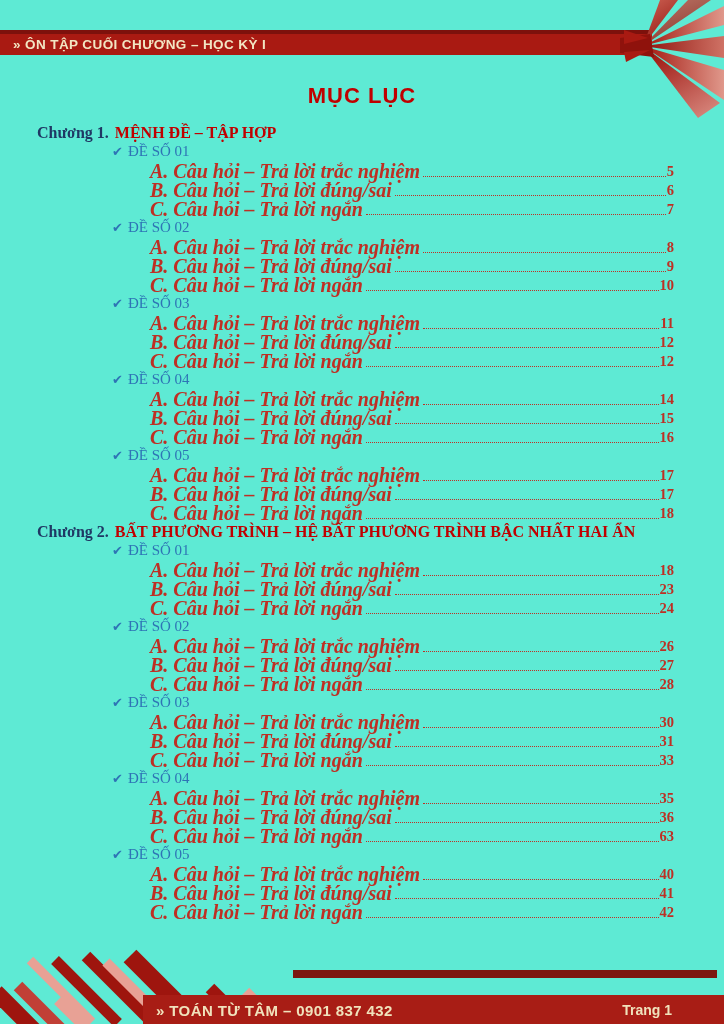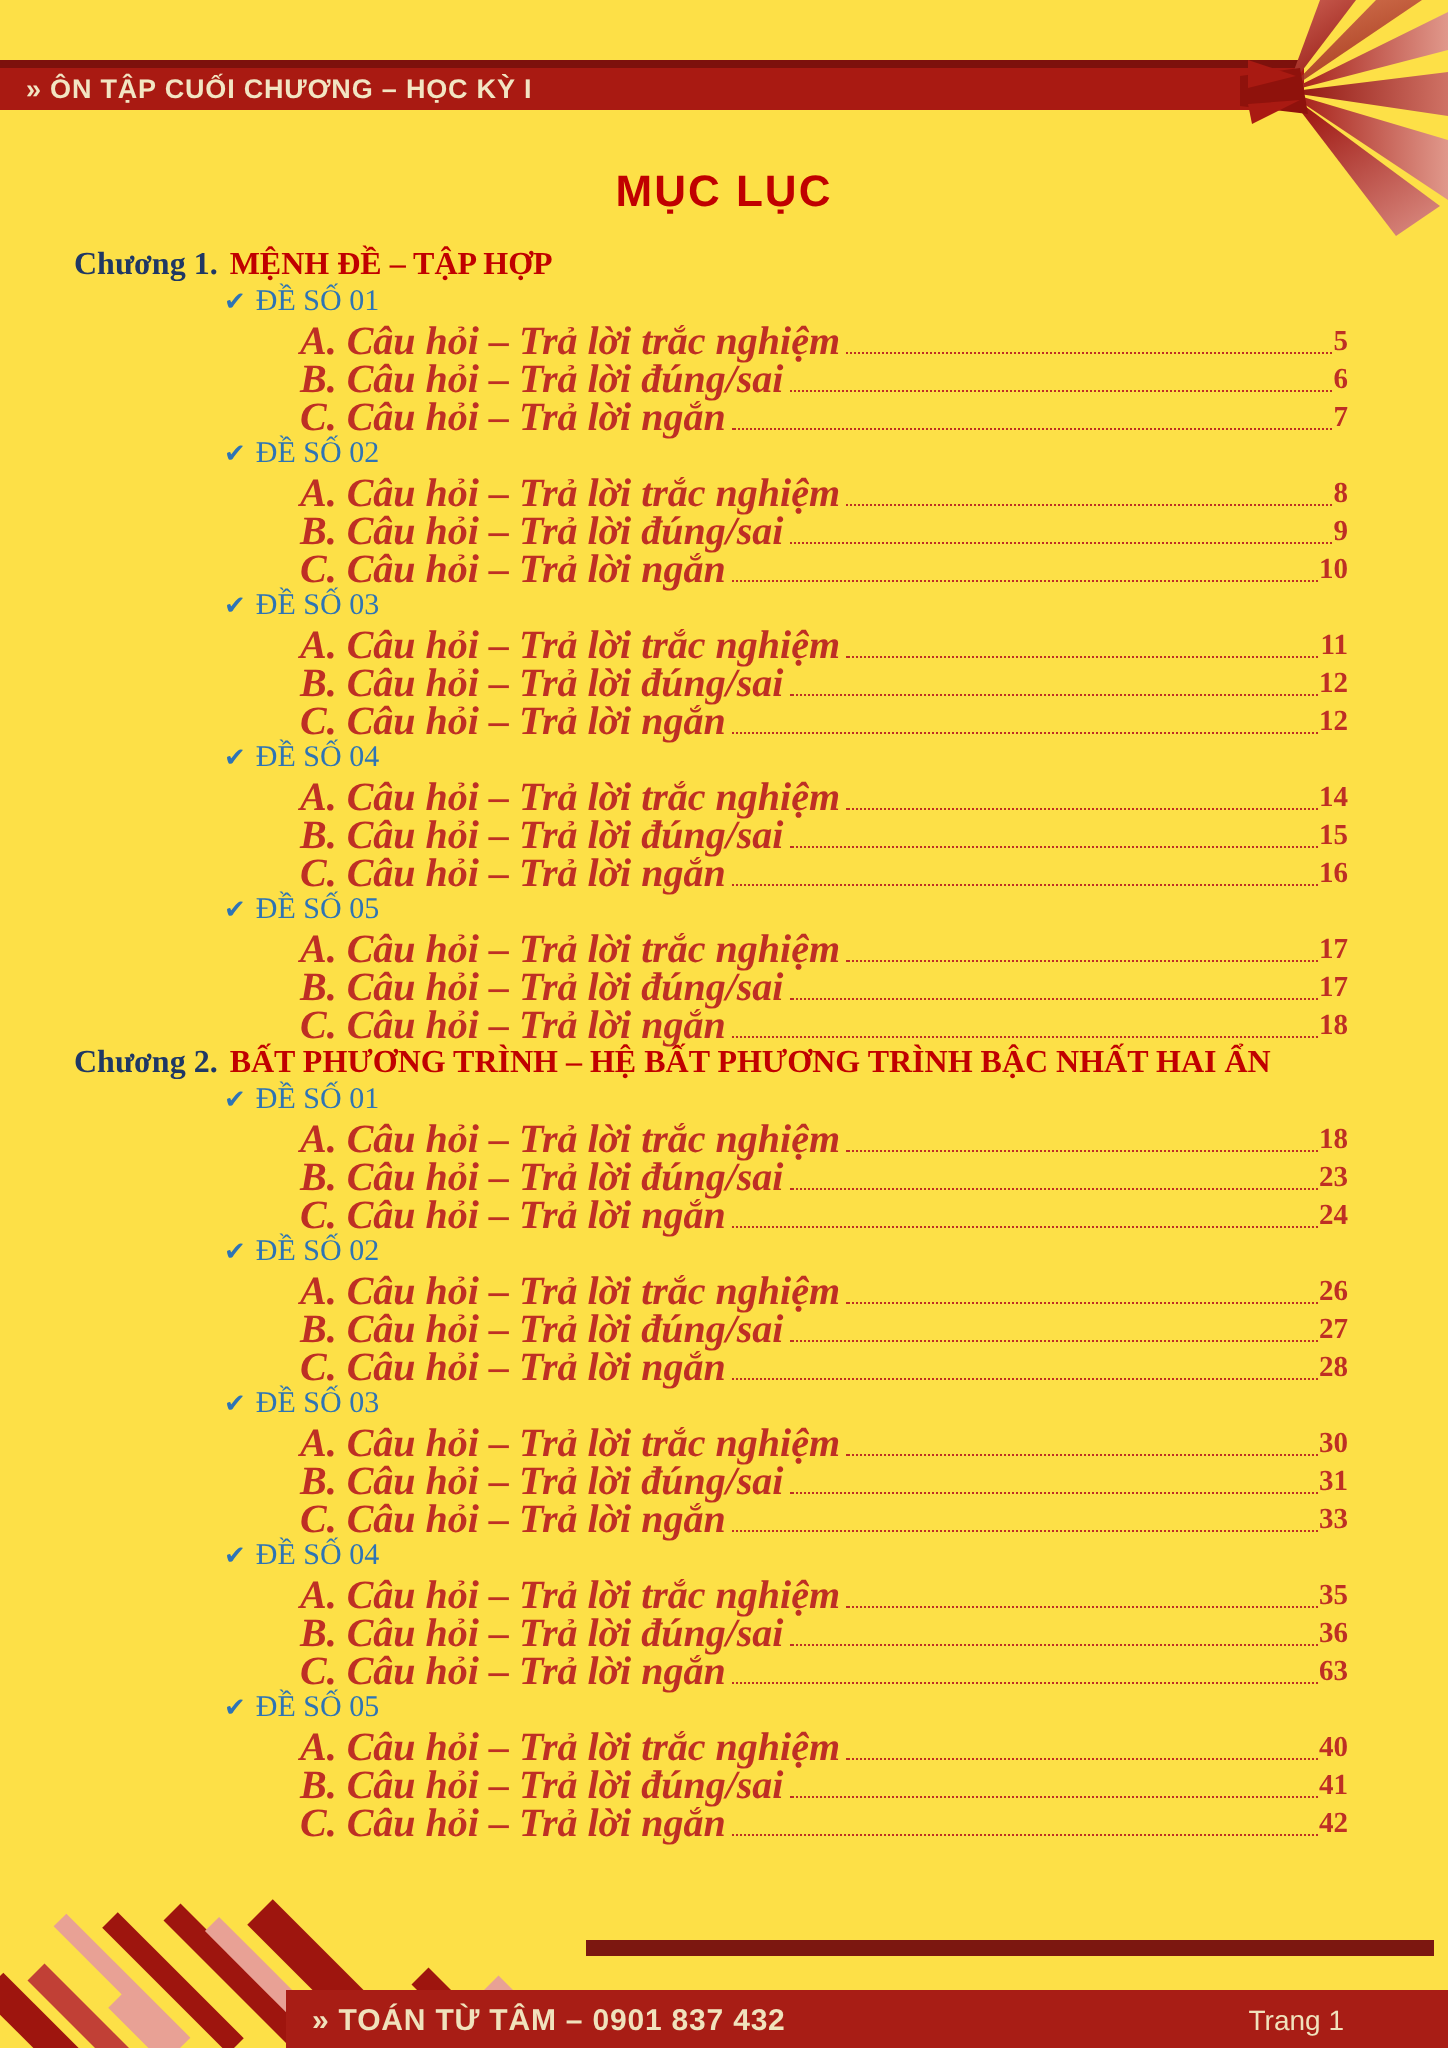--- a/index.html
+++ b/index.html
@@ -1,17 +1,17 @@
 <!DOCTYPE html>
 <html><head>
 <meta charset="utf-8">
 <style>
   html,body{margin:0;padding:0;background:#e8e8e8;}
   .page{
-    position:relative;width:724px;height:1024px;background:#fde047;
+    position:relative;width:724px;height:1024px;background:#5eead4;
     overflow:hidden;font-family:"Liberation Serif","DejaVu Serif",serif;
     margin:0 auto;
   }
   
   .header-bar{
     position:absolute;top:30px;left:0;width:652px;height:21px;
     background:#a91a12;border-top:4px solid #7d110c;
   }
   .header-bar .hdr-text{
     display:block;padding-left:13px;line-height:21px;
@@ -60,21 +60,21 @@
     position:absolute;left:143px;top:984px;width:581px;height:30px;
     background:#a81d15;z-index:2;
     font-family:"Liberation Sans","DejaVu Sans",sans-serif;
     display:flex;align-items:center;margin-top:11px;
   }
   .footer-brand{
     margin-left:13px;font-weight:bold;font-size:15px;letter-spacing:.4px;
     color:#f0e2bc;white-space:nowrap;
   }
   .footer-page{
-    position:absolute;right:52px;font-weight:normal;font-size:14px;
+    position:absolute;right:52px;font-weight:bold;font-size:14px;
     color:#f0e2bc;white-space:nowrap;
   }
 </style>
 </head>
 <body>
 
 <div class="page">
 
   <div class="header-bar">
     <span class="hdr-text">» ÔN TẬP CUỐI CHƯƠNG – HỌC KỲ I</span>

